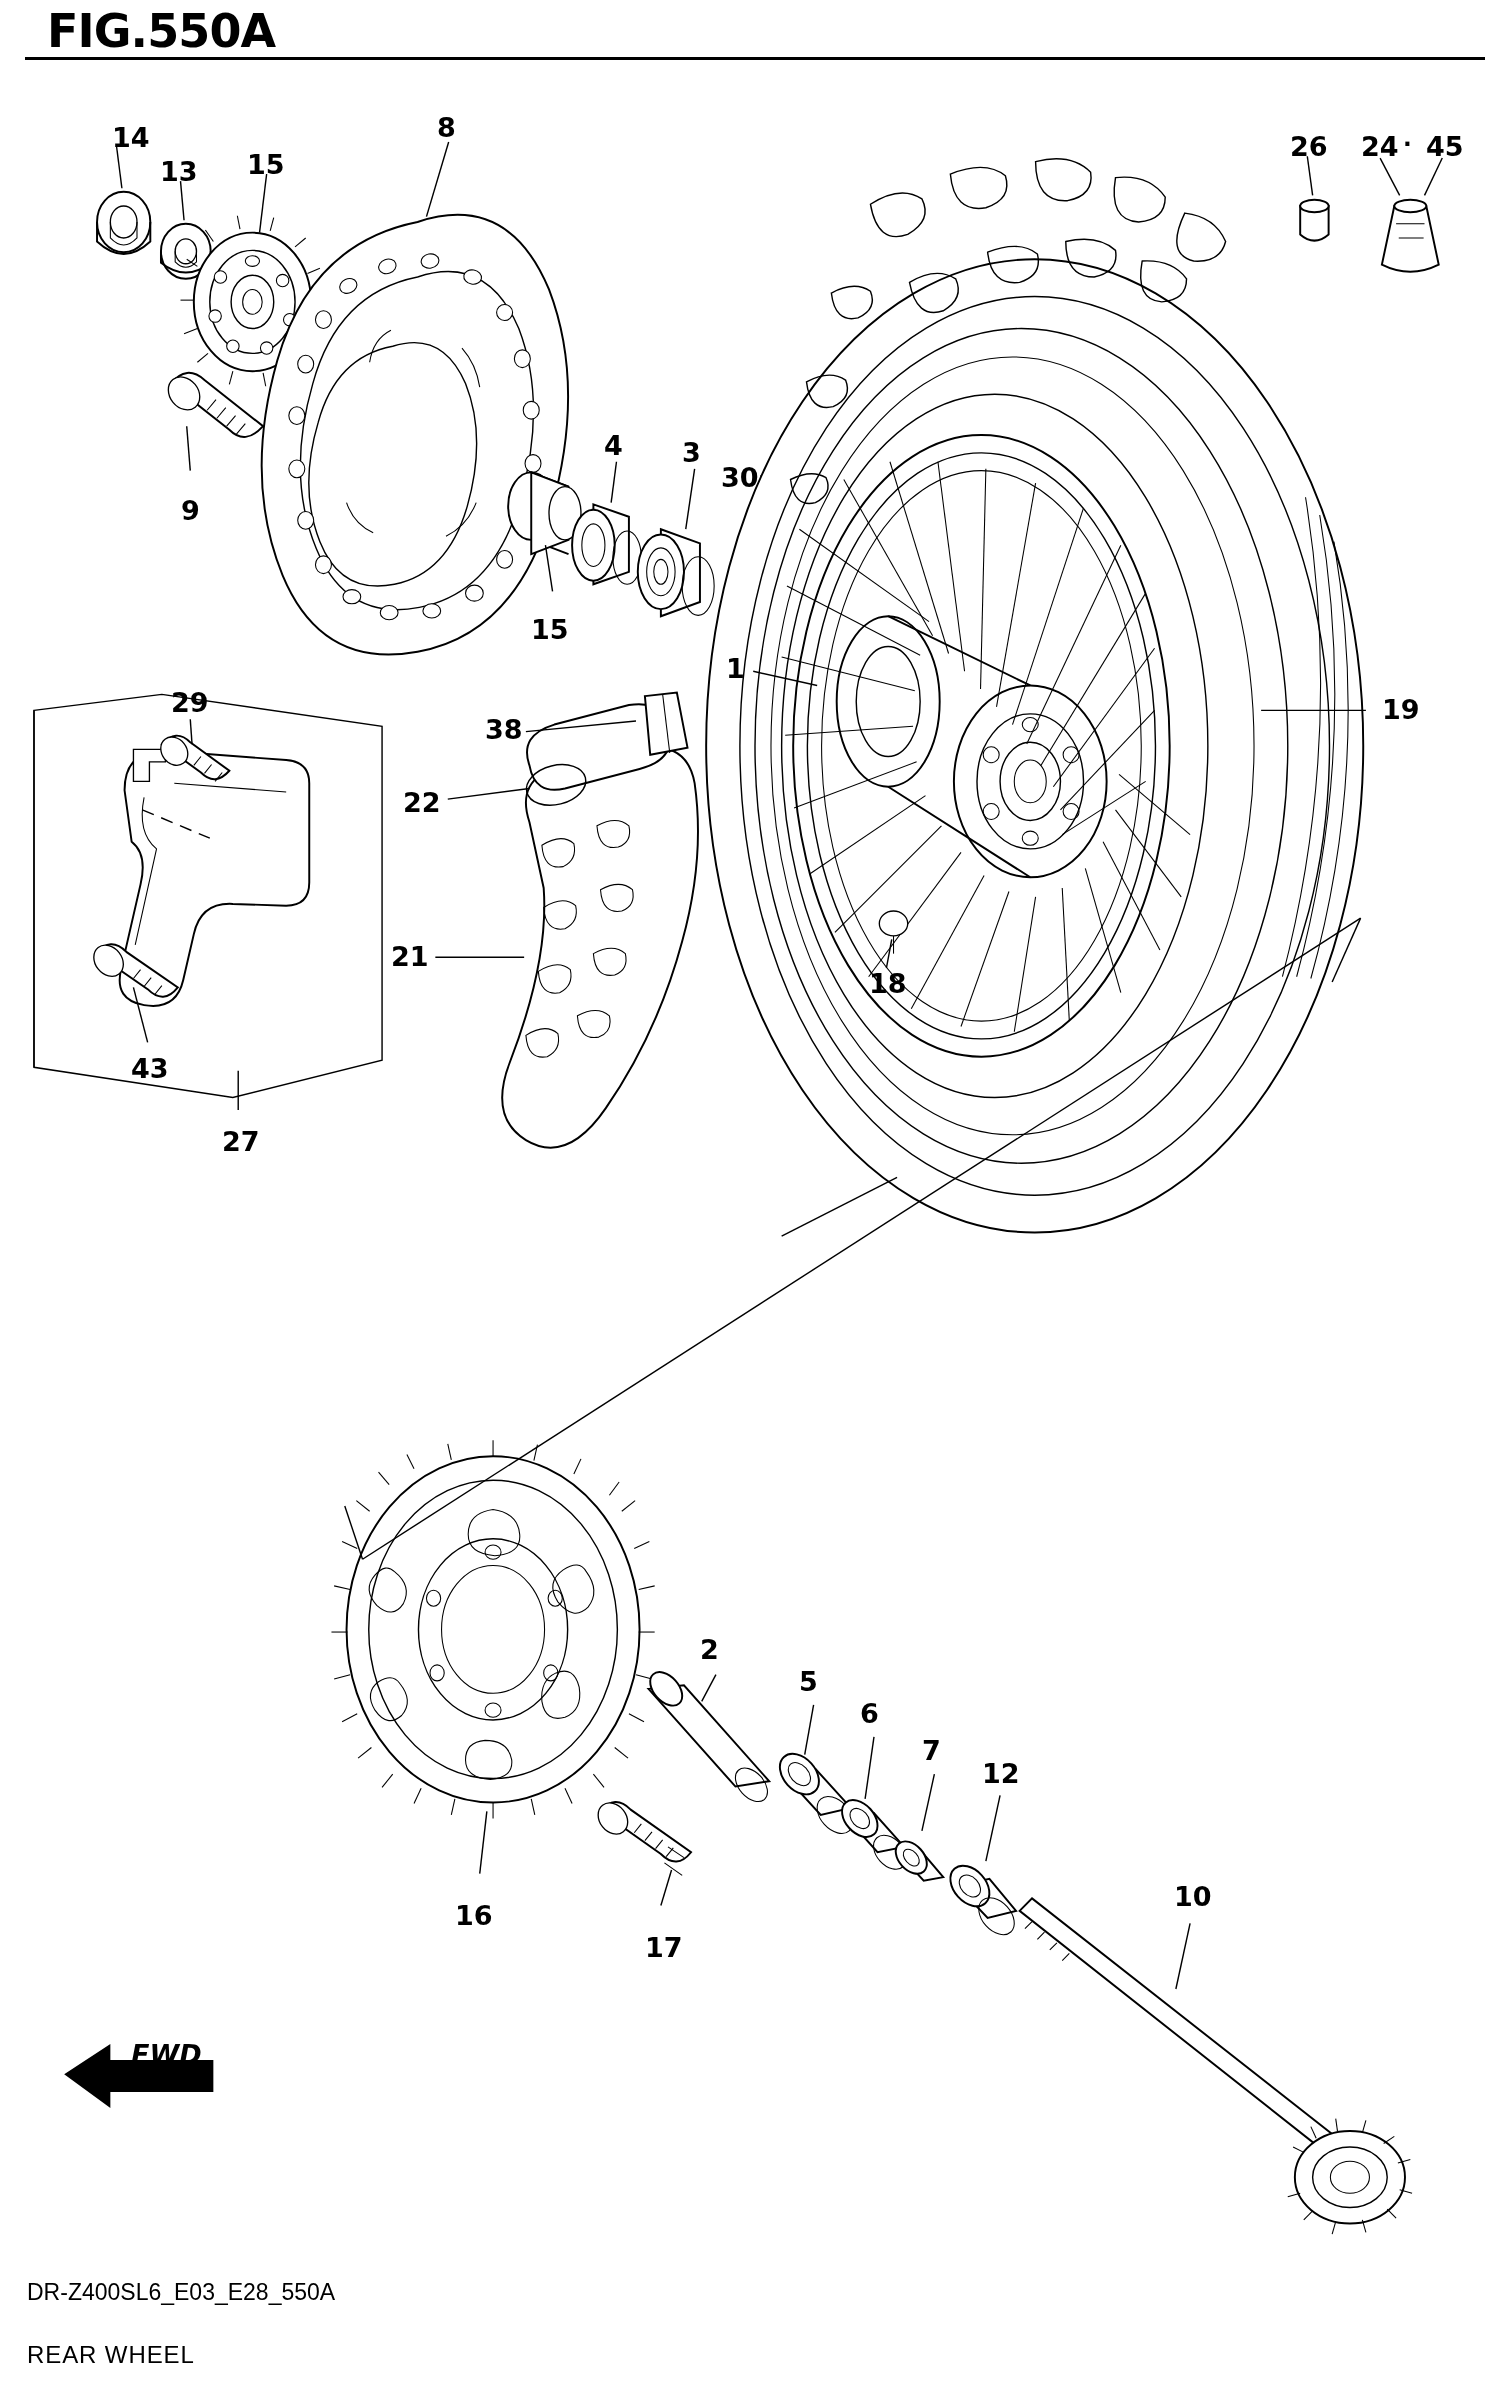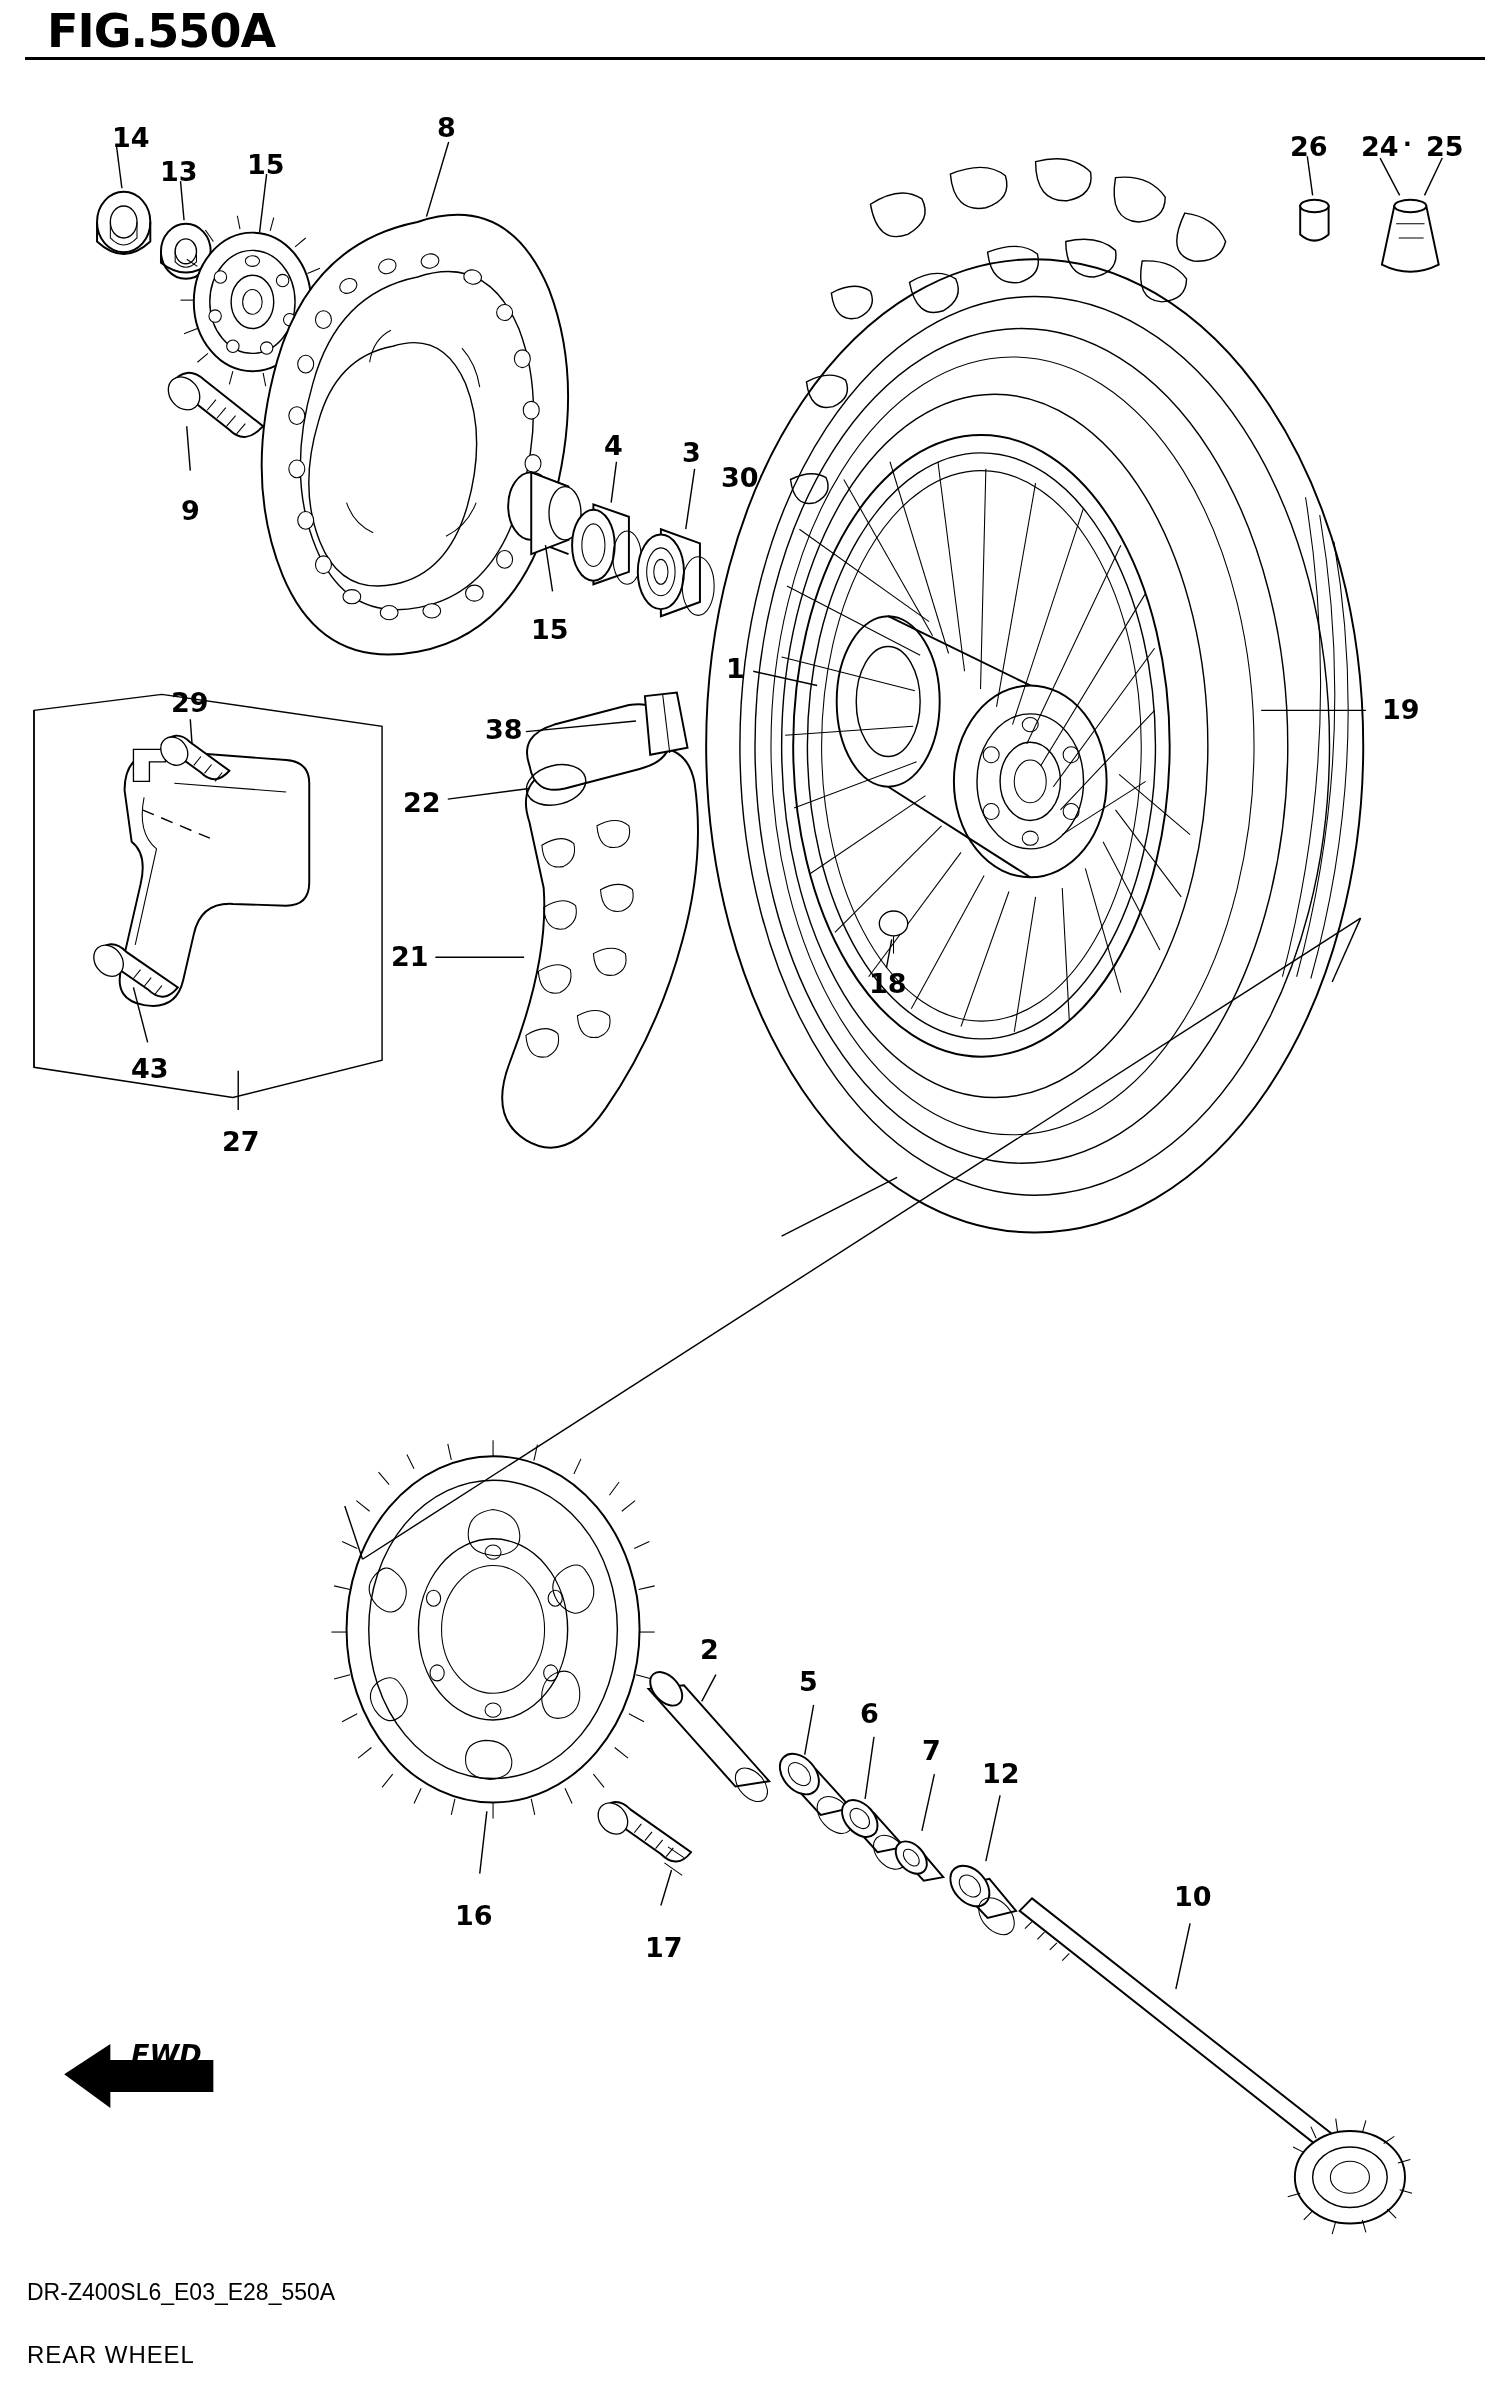--- a/index.html
+++ b/index.html
@@ -543,21 +543,21 @@
       <path class="solid" d="M72 2336 l52 -34 l0 18 l116 0 l0 36 l-116 0 l0 18 z"></path>
     </g>
   </svg>
 
   <div class="callout" style="left:92px;  top:124px;margin-left:20px;">14</div>
   <div class="callout" style="left:160px;  top:158px;">13</div>
   <div class="callout" style="left:247px;  top:151px;">15</div>
   <div class="callout" style="left:437px;  top:114px;">8</div>
   <div class="callout" style="left:1290px; top:133px;">26</div>
   <div class="callout" style="left:1361px; top:133px;">24</div>
-  <div class="callout" style="left:1426px; top:133px;">25</div>
+  <div class="callout" style="left:1426px; top:133px;">45</div>
   <div class="callout" style="left:1403px; top:133px; font-size:23px;">·</div>
 
   <div class="callout" style="left:181px;  top:497px;">9</div>
   <div class="callout" style="left:604px;  top:432px;">4</div>
   <div class="callout" style="left:682px;  top:439px;">3</div>
   <div class="callout" style="left:721px;  top:464px;">30</div>
   <div class="callout" style="left:531px;  top:616px;">15</div>
   <div class="callout" style="left:726px;  top:655px;">1</div>
   <div class="callout" style="left:1382px; top:696px;">19</div>
   <div class="callout" style="left:171px;  top:689px;">29</div>

